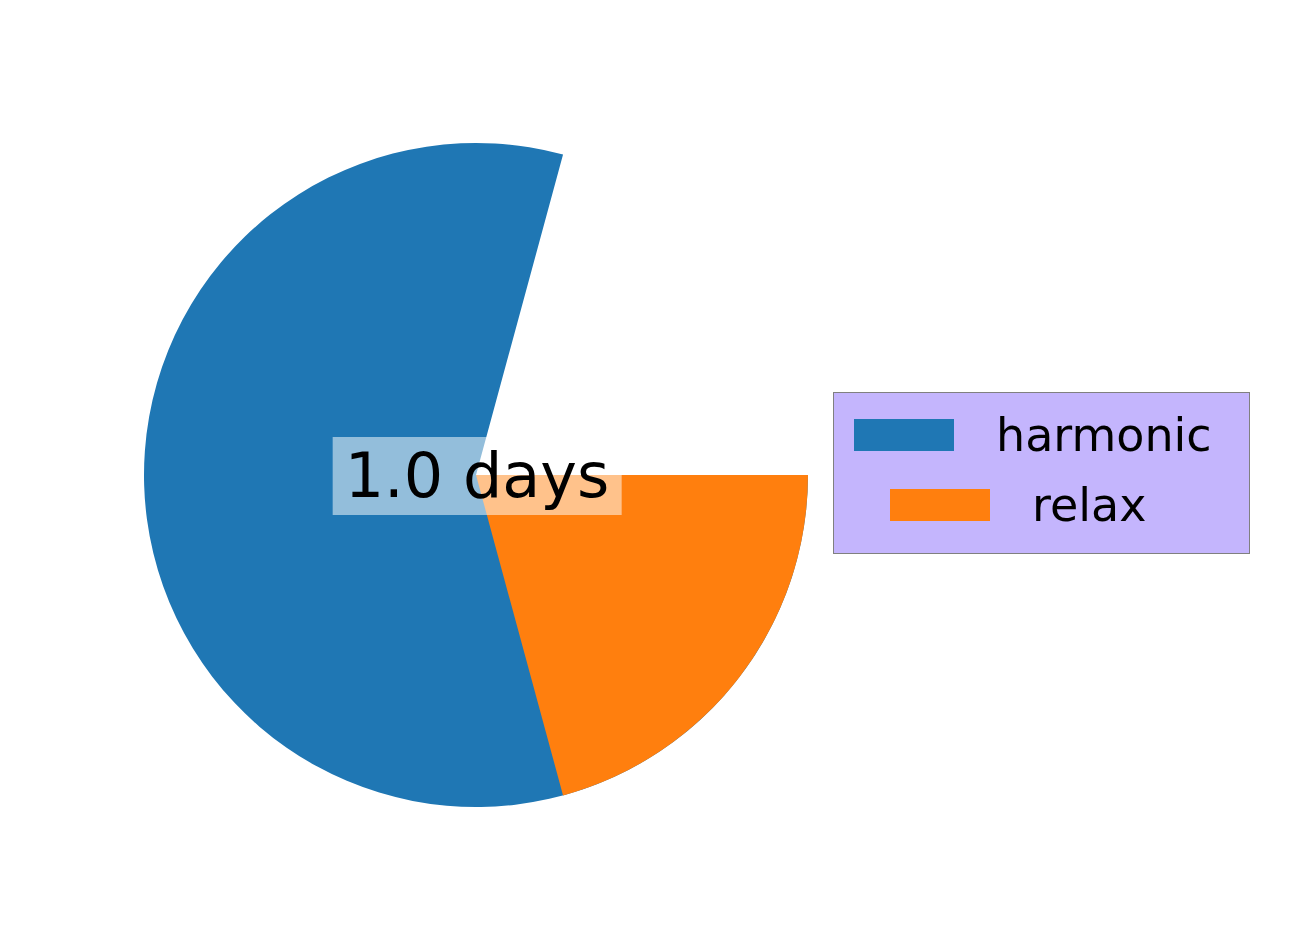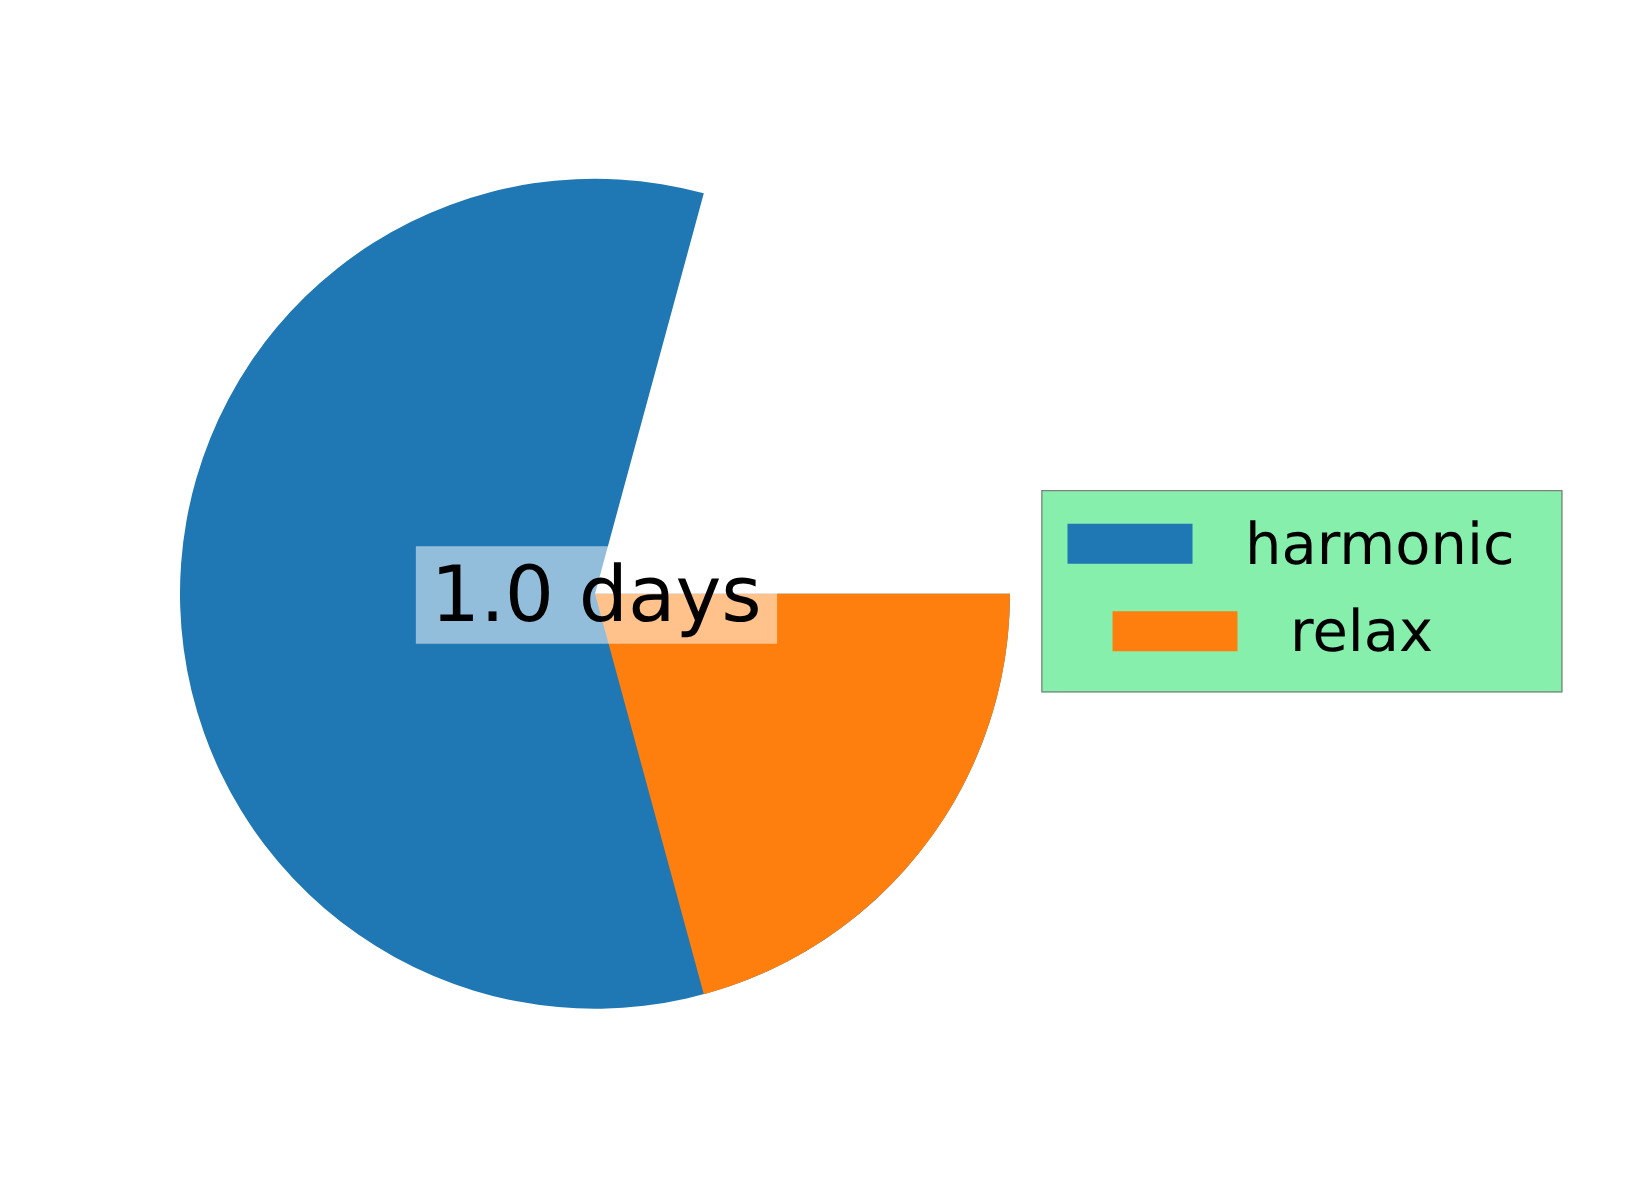--- a/index.html
+++ b/index.html
@@ -93,21 +93,21 @@
     <svg id="pie-svg" width="1307" height="951" viewBox="0 0 1307 951">
 
       <path id="wedge-harmonic" d="M 476 475 L 808.00 475.00 A 332 332 0 1 1 563.05 154.61 Z" fill="#1f77b4" stroke="none"></path>
 
       <path id="wedge-relax" d="M 476 475 L 808.00 475.00 A 332 332 0 0 1 563.05 795.39 Z" fill="#ff7f0e" stroke="none"></path>
     </svg>
 
     <div class="pie-label" style="left:477px; top:476px;">1.0 days</div>
   </div>
 
-  <div id="legend" style="border-color: rgb(128, 128, 128); background: #86efac;">
+  <div id="legend" style="border-color: rgb(128, 128, 128); background: #c4b5fd;">
     <div class="legend-entries">
 
       <div class="legend-entry e0">
         <span class="legend-swatch" style="background:#1f77b4;"></span>
         <span class="legend-text">harmonic</span>
       </div>
 
       <div class="legend-entry e1">
         <span class="legend-swatch" style="background:#ff7f0e;"></span>
         <span class="legend-text">relax</span>

